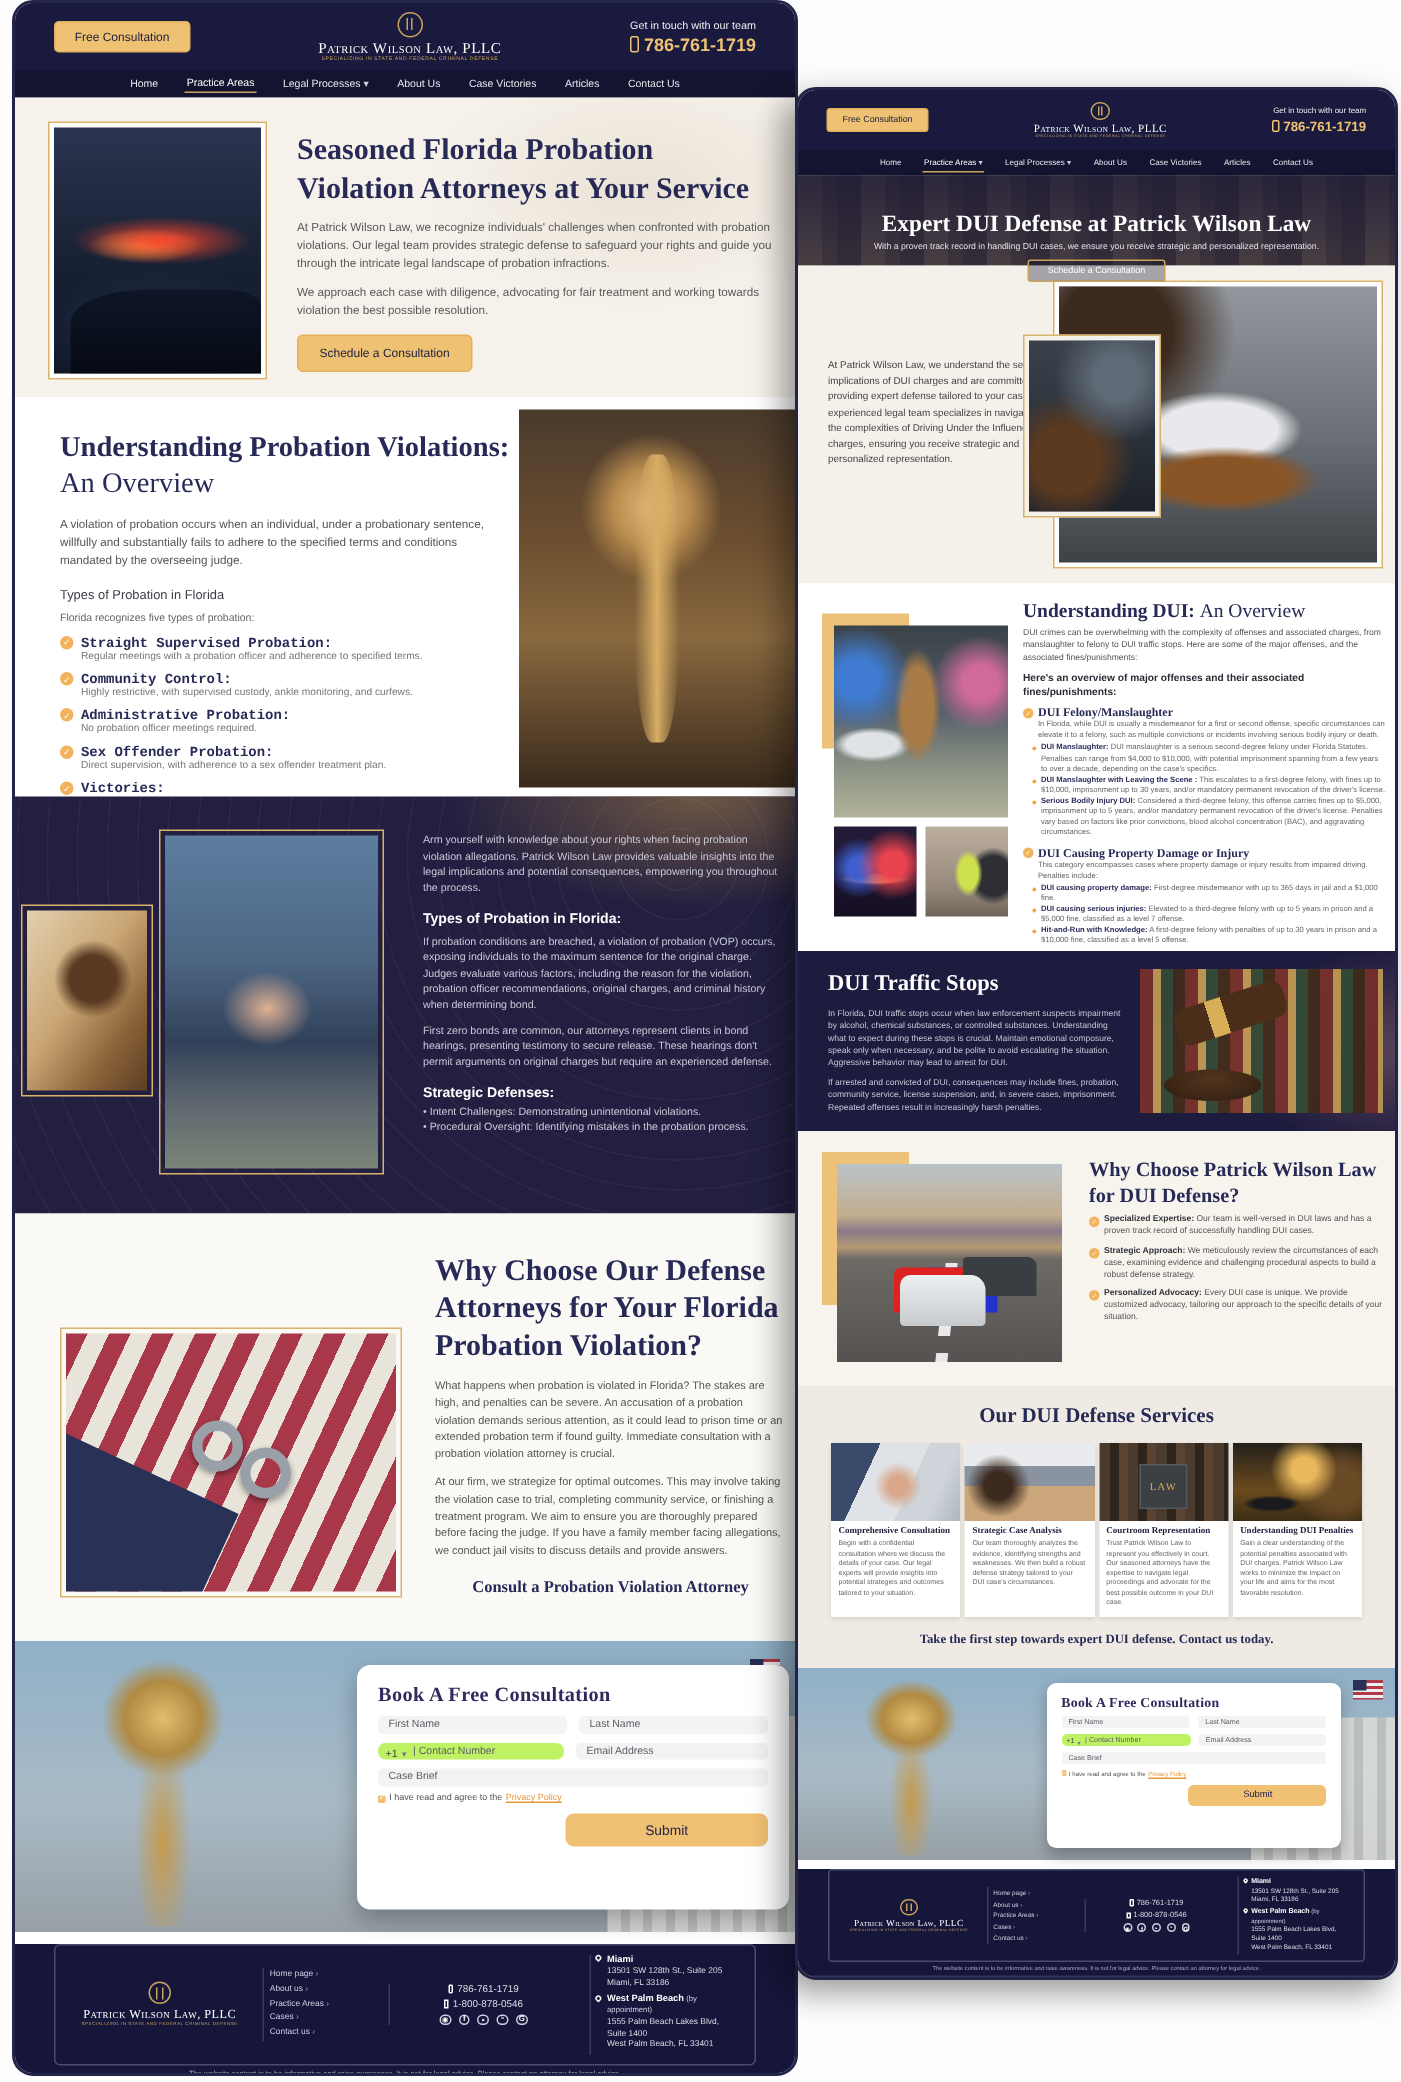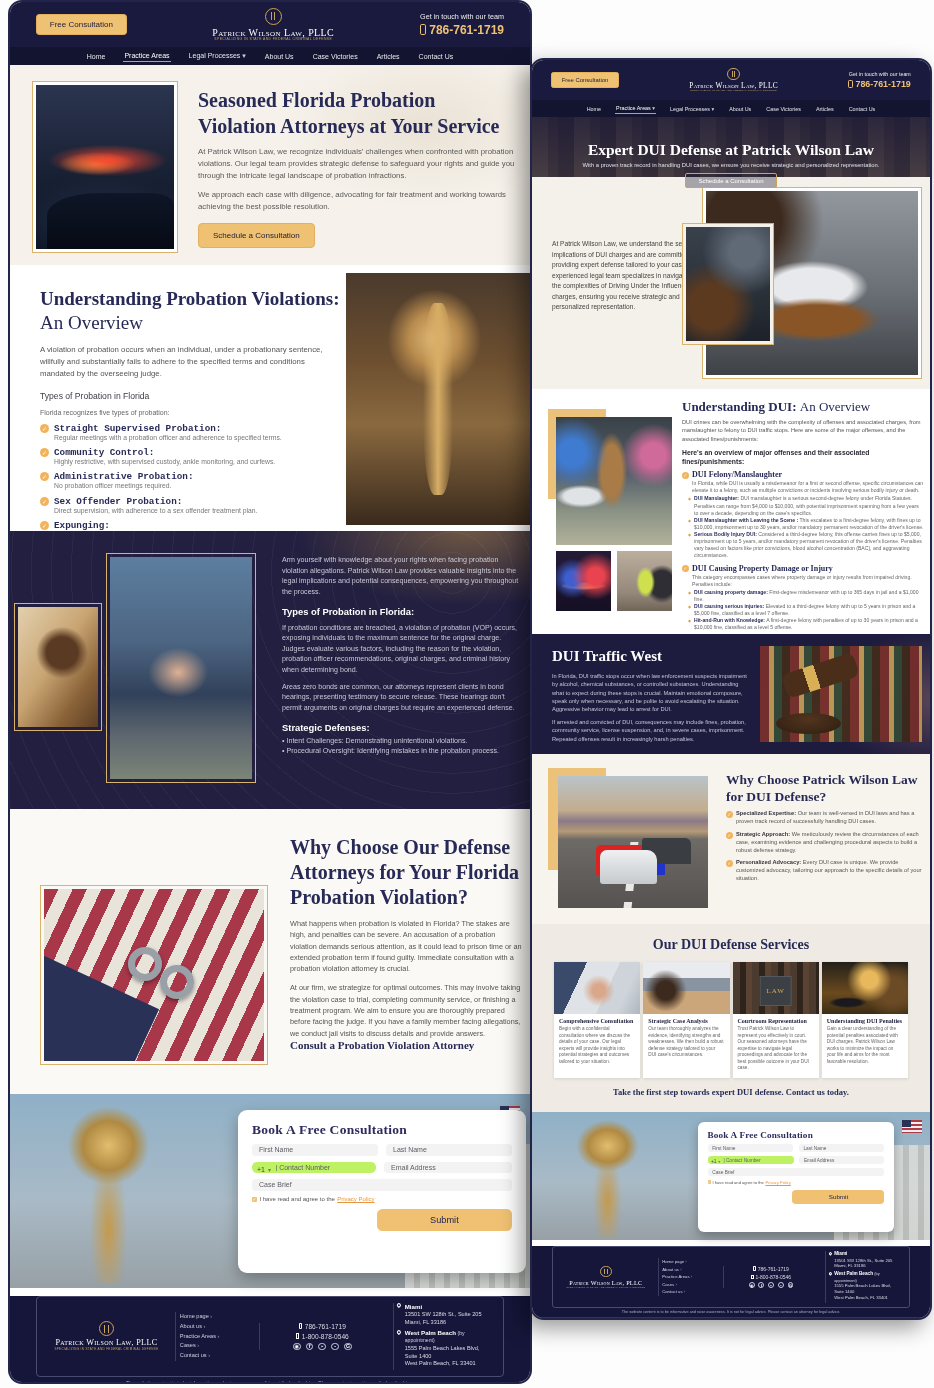--- a/index.html
+++ b/index.html
@@ -139,21 +139,21 @@
 .emp-txt h4{font-size:9.4px;color:#fff;margin-top:8px;font-family:"Liberation Sans",sans-serif}
 .emp-txt ul{list-style:none;margin-top:3px}
 .emp-txt li{font-size:7.1px;line-height:1.5;color:#c9c9d8}
 .emp-txt li::before{content:"•  ";color:#c9c9d8}
 .pl-why{height:285px;background:#fbf9f5;position:relative}
 .pl-why .wrap-img{position:absolute;left:30px;top:76px;width:228px;height:180px;border:1px solid #d9b36a;padding:3px;background:#fbf9f5}
 .pl-why .photo{width:100%;height:100%}
 .why-txt{position:absolute;left:280px;top:26px;width:234px}
 .why-txt .h2-l{width:234px;font-size:20px}
 .why-txt p{font-size:7.3px;line-height:1.55;color:#555;margin-top:8px}
-.cta-line{font-family:"Liberation Serif",serif;font-weight:bold;color:#272a56;font-size:11px;cursor:pointer}
+.cta-line{font-family:"Liberation Serif",serif;font-weight:bold;color:#272a56;font-size:11px;text-align:center;margin-top:13px;cursor:pointer}
 .pl-formsec{height:194px;position:relative}
 
 .pr-hero{height:60px;position:relative;text-align:center}
 .pr-hero .bg{position:absolute;inset:0}
 .pr-hero-content{position:relative;z-index:2;padding-top:24px;color:#fff}
 .pr-hero-content .t{font-family:"Liberation Serif",serif;font-weight:bold;font-size:15.5px}
 .pr-hero-content .s{font-size:5.8px;color:#e0e0ea;margin-top:3px}
 .btn-outline{margin-top:5px;background:rgba(20,20,45,.35);border:1px solid #caa35c;color:#fff;font-size:6px;padding:3.5px 12px;border-radius:2px;cursor:pointer;font-family:"Liberation Sans",sans-serif}
 .pr-intro{height:212px;background:#f4f1ea;position:relative}
 .pr-intro p{position:absolute;left:20px;top:62px;width:150px;font-size:6.6px;line-height:1.6;color:#444}
@@ -237,21 +237,21 @@
     </div>
   </div>
 
   <div class="pl-hero">
     <div class="goldframe">
       <div class="photo ph-police-night"></div>
     </div>
     <div class="pl-hero-txt">
       <div class="h1-l serif">Seasoned Florida Probation Violation Attorneys at Your Service</div>
       <p>At Patrick Wilson Law, we recognize individuals' challenges when confronted with probation violations. Our legal team provides strategic defense to safeguard your rights and guide you through the intricate legal landscape of probation infractions.</p>
-      <p>We approach each case with diligence, advocating for fair treatment and working towards achieving the best possible resolution.</p>
+      <p>We approach each case with diligence, advocating for fair treatment and working towards violation the best possible resolution.</p>
       <button class="btn-gold">Schedule a Consultation</button>
     </div>
   </div>
 
   <div class="pl-overview">
     <div class="h2-l serif">
       <span>Understanding Probation Violations:</span>
       <span class="lite">An Overview</span>
     </div>
     <p class="lead">A violation of probation occurs when an individual, under a probationary sentence, willfully and substantially fails to adhere to the specified terms and conditions mandated by the overseeing judge.</p>
@@ -282,40 +282,40 @@
       <div class="vitem">
         <span class="chk"></span>
         <div>
             <div class="vt">Sex Offender Probation:</div>
         <div class="vd">Direct supervision, with adherence to a sex offender treatment plan.</div>
           </div>
       </div>
       <div class="vitem">
         <span class="chk"></span>
         <div>
-            <div class="vt">Expunging:</div>
+            <div class="vt">Victories:</div>
         <div class="vd">Strict supervision with random drug testing, following a drug treatment plan.</div>
           </div>
       </div>
     </div>
     <div class="photo ph-justice"></div>
   </div>
 
   <div class="pl-empower">
     <div class="emp-main goldframe" style="background:transparent">
       <div class="photo ph-cuffed"></div>
     </div>
     <div class="emp-sm goldframe" style="background:#221f40">
       <div class="photo ph-gavel-desk"></div>
     </div>
     <div class="emp-txt">
       <p>Arm yourself with knowledge about your rights when facing probation violation allegations. Patrick Wilson Law provides valuable insights into the legal implications and potential consequences, empowering you throughout the process.</p>
       <h4>Types of Probation in Florida:</h4>
       <p>If probation conditions are breached, a violation of probation (VOP) occurs, exposing individuals to the maximum sentence for the original charge. Judges evaluate various factors, including the reason for the violation, probation officer recommendations, original charges, and criminal history when determining bond.</p>
-      <p>Areas zero bonds are common, our attorneys represent clients in bond hearings, presenting testimony to secure release. These hearings don't permit arguments on original charges but require an experienced defense.</p>
+      <p>First zero bonds are common, our attorneys represent clients in bond hearings, presenting testimony to secure release. These hearings don't permit arguments on original charges but require an experienced defense.</p>
       <h4>Strategic Defenses:</h4>
       <ul>
         <li>Intent Challenges: Demonstrating unintentional violations.</li>
         <li>Procedural Oversight: Identifying mistakes in the probation process.</li>
       </ul>
     </div>
   </div>
 
   <div class="pl-why">
     <div class="wrap-img">
@@ -496,21 +496,21 @@
         </div>
         <div class="grp-desc">This category encompasses cases where property damage or injury results from impaired driving. Penalties include:</div>
         <div class="subitem"><b>DUI causing property damage:</b> <span>First-degree misdemeanor with up to 365 days in jail and a $1,000 fine.</span></div>
         <div class="subitem"><b>DUI causing serious injuries:</b> <span>Elevated to a third-degree felony with up to 5 years in prison and a $5,000 fine, classified as a level 7 offense.</span></div>
         <div class="subitem"><b>Hit-and-Run with Knowledge:</b> <span>A first-degree felony with penalties of up to 30 years in prison and a $10,000 fine, classified as a level 5 offense.</span></div>
       </div>
     </div>
   </div>
 
   <div class="pr-traffic">
-    <div class="t serif">DUI Traffic West</div>
+    <div class="t serif">DUI Traffic Stops</div>
     <p class="p1">In Florida, DUI traffic stops occur when law enforcement suspects impairment by alcohol, chemical substances, or controlled substances. Understanding what to expect during these stops is crucial. Maintain emotional composure, speak only when necessary, and be polite to avoid escalating the situation. Aggressive behavior may lead to arrest for DUI.</p>
     <p class="p2">If arrested and convicted of DUI, consequences may include fines, probation, community service, license suspension, and, in severe cases, imprisonment. Repeated offenses result in increasingly harsh penalties.</p>
     <div class="photo ph-gavel-books"></div>
   </div>
 
   <div class="pr-why">
     <div class="gold-offset go2"></div>
     <div class="photo ph-road"></div>
     <div class="prw-txt">
       <div class="h2-r">Why Choose Patrick Wilson Law for DUI Defense?</div>

